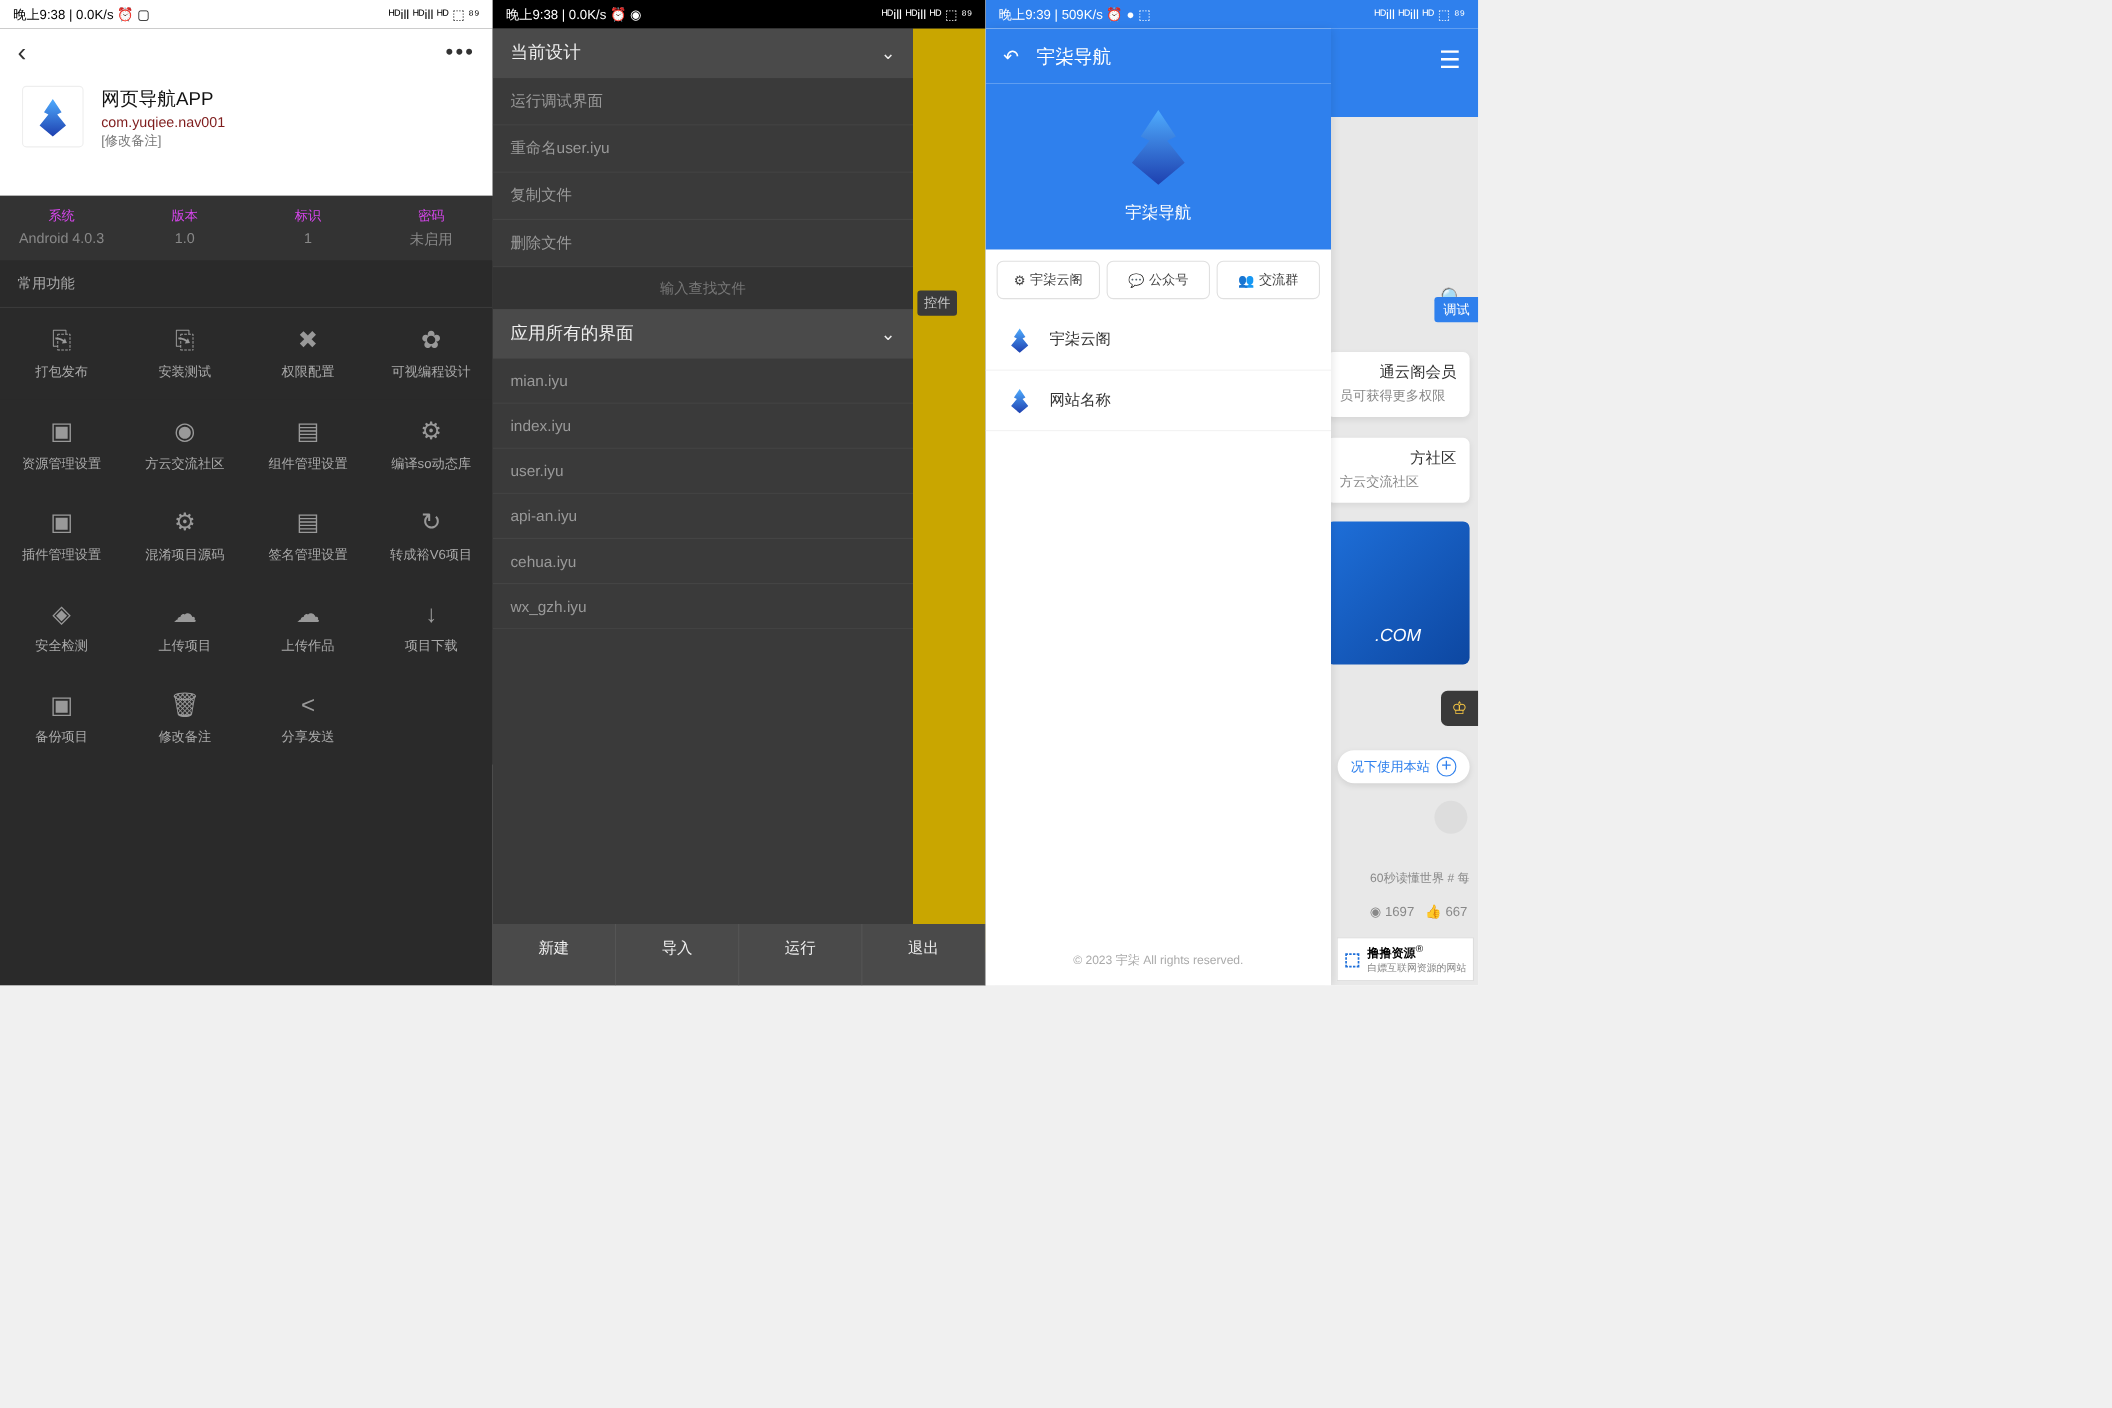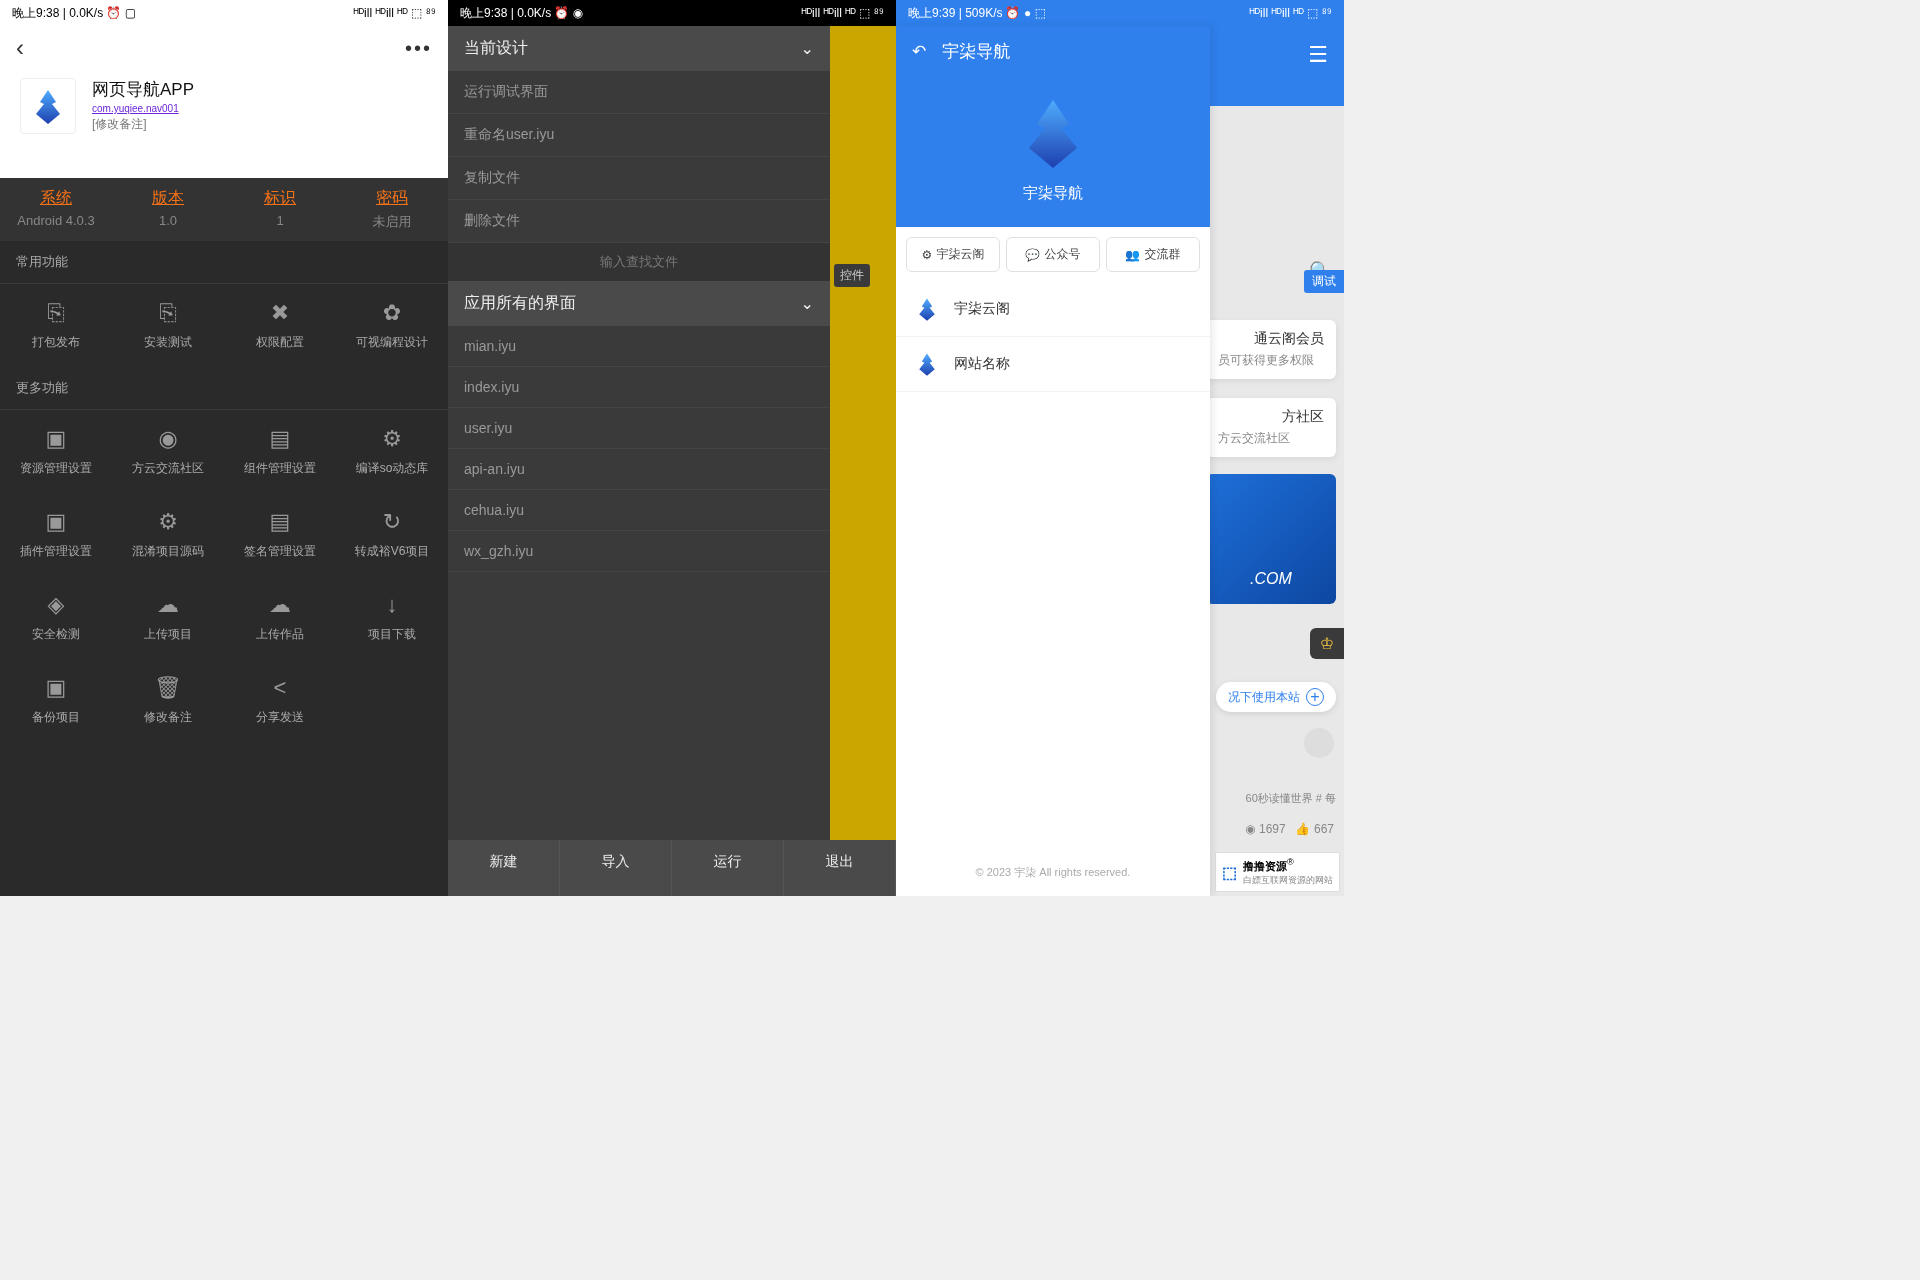--- a/index.html
+++ b/index.html
@@ -12,25 +12,25 @@
 .s2 .statusbar, .s3 .statusbar-dark { background: #000; color: #fff; }
 .s1-top { background: #fff; height: 152px; }
 .s1-nav { display: flex; justify-content: space-between; align-items: center; padding: 8px 16px; }
 .s1-nav .back { font-size: 24px; color: #333; }
 .s1-nav .more { font-size: 20px; color: #333; letter-spacing: 2px; }
 .s1-app { display: flex; padding: 8px 20px; gap: 16px; }
 .s1-icon { width: 56px; height: 56px; background: #fff; border: 1px solid #eee; border-radius: 4px; display: flex; align-items: center; justify-content: center; }
 .wing { width: 40px; height: 40px; }
 .s1-meta { display: flex; flex-direction: column; gap: 2px; }
 .s1-meta .name { font-size: 17px; color: #111; }
-.s1-meta .pkg { font-size: 10px; color: #6d28d9; text-decoration: underline; }
+.s1-meta .pkg { font-size: 13px; color: #7f1d1d; }
 .s1-meta .edit { font-size: 12px; color: #777; }
 .s1-info { background: #333; display: flex; color: #999; }
 .s1-info .col { flex: 1; text-align: center; padding: 10px 4px; }
-.s1-info .lbl { font-size: 16px; color: #f97316; text-decoration: underline; }
+.s1-info .lbl { font-size: 12px; color: #d946ef; }
 .s1-info .val { font-size: 13px; color: #888; margin-top: 4px; }
 .s1-section { background: #2a2a2a; }
 .s1-sec-title { padding: 12px 16px; font-size: 13px; color: #aaa; border-bottom: 1px solid #3a3a3a; }
 .s1-grid { display: grid; grid-template-columns: repeat(4, 1fr); }
 .s1-grid .item { display: flex; flex-direction: column; align-items: center; padding: 16px 4px; gap: 8px; }
 .s1-grid .iicon { font-size: 22px; color: #999; }
 .s1-grid .ilbl { font-size: 12px; color: #aaa; text-align: center; }
 
 
 .s2 { background: #3a3a3a; color: #ccc; }
@@ -142,21 +142,20 @@
           <div class="iicon">✖</div>
           <div class="ilbl">权限配置</div>
         </div>
         <div class="item">
           <div class="iicon">✿</div>
           <div class="ilbl">可视编程设计</div>
         </div>
       </div>
   </div>
   <div class="s1-section">
-    <div class="s1-sec-title">更多功能</div>
     <div class="s1-grid" id="grid2">
         <div class="item">
           <div class="iicon">▣</div>
           <div class="ilbl">资源管理设置</div>
         </div>
         <div class="item">
           <div class="iicon">◉</div>
           <div class="ilbl">方云交流社区</div>
         </div>
         <div class="item">

